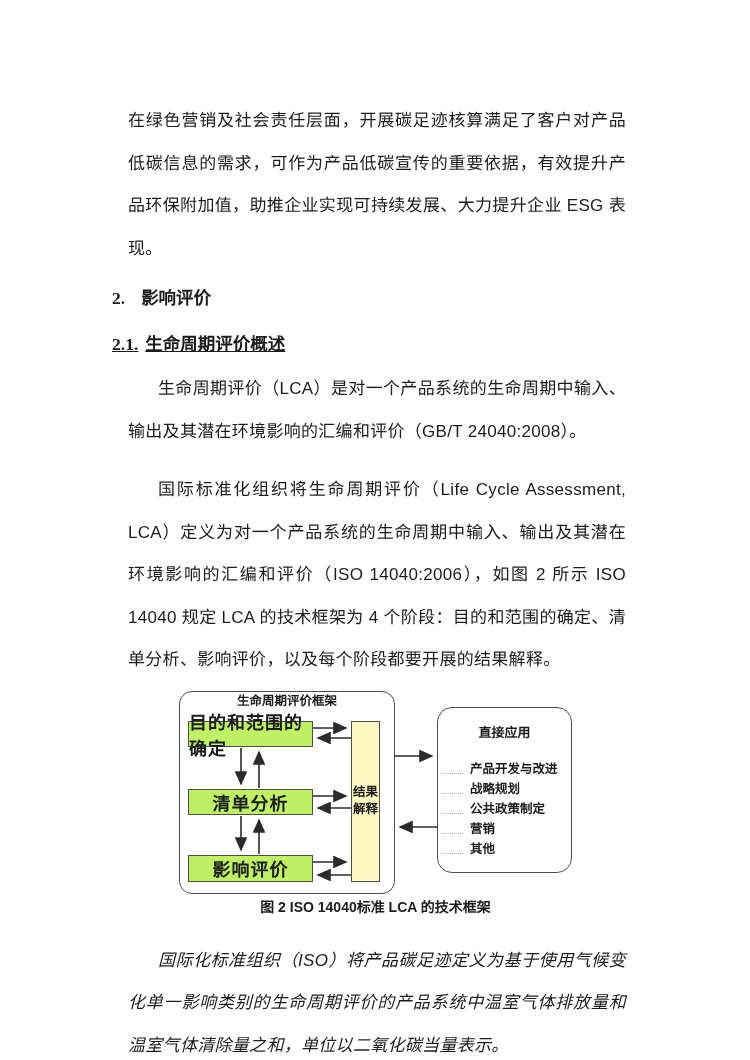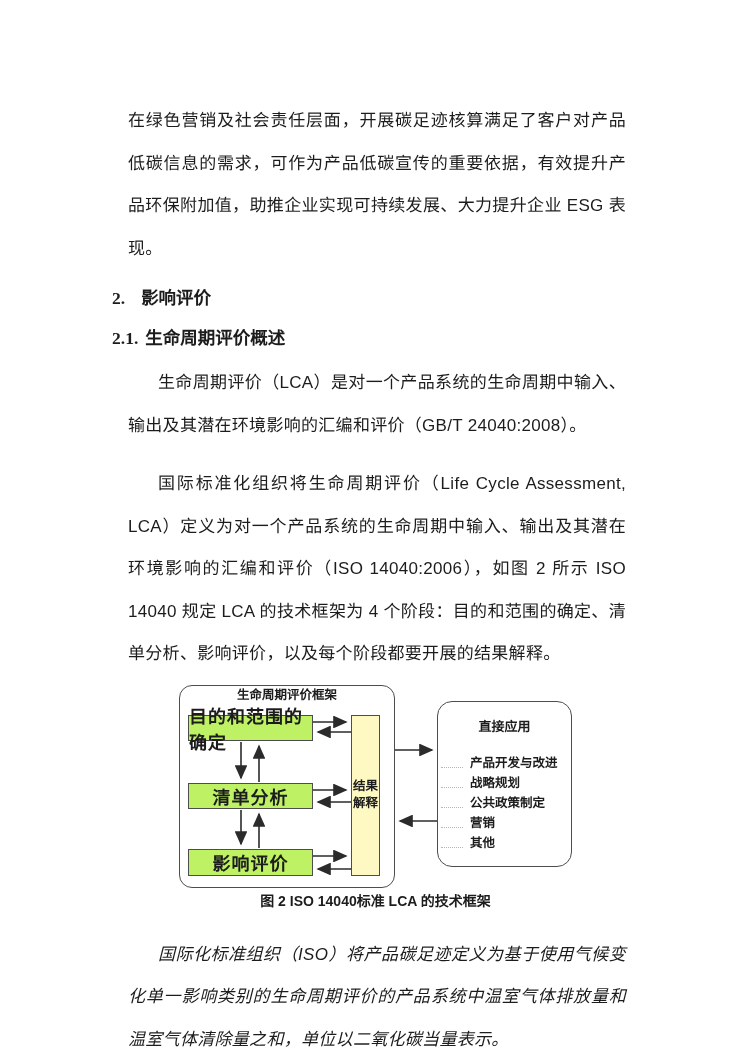--- a/index.html
+++ b/index.html
@@ -29,21 +29,21 @@
   }
   p.indent { text-indent: 30px; }
 
   .heading {
     font-size: 17.5px;
     font-weight: 700;
     line-height: 22px;
     margin: 0;
   }
   .heading-l1 { margin-top: 17px; }
-  .heading-l2 { margin-top: 18px; }
+  .heading-l2 { margin-top: 24px; text-decoration: underline; }
   .h-num {
     font-family: "Liberation Serif", serif;
     font-weight: 700;
   }
   .heading-l1 .h-num { margin-right: 16px; }
   .heading-l2 .h-num { margin-right: 7px; }
 
   
   .figure {
     position: relative;

